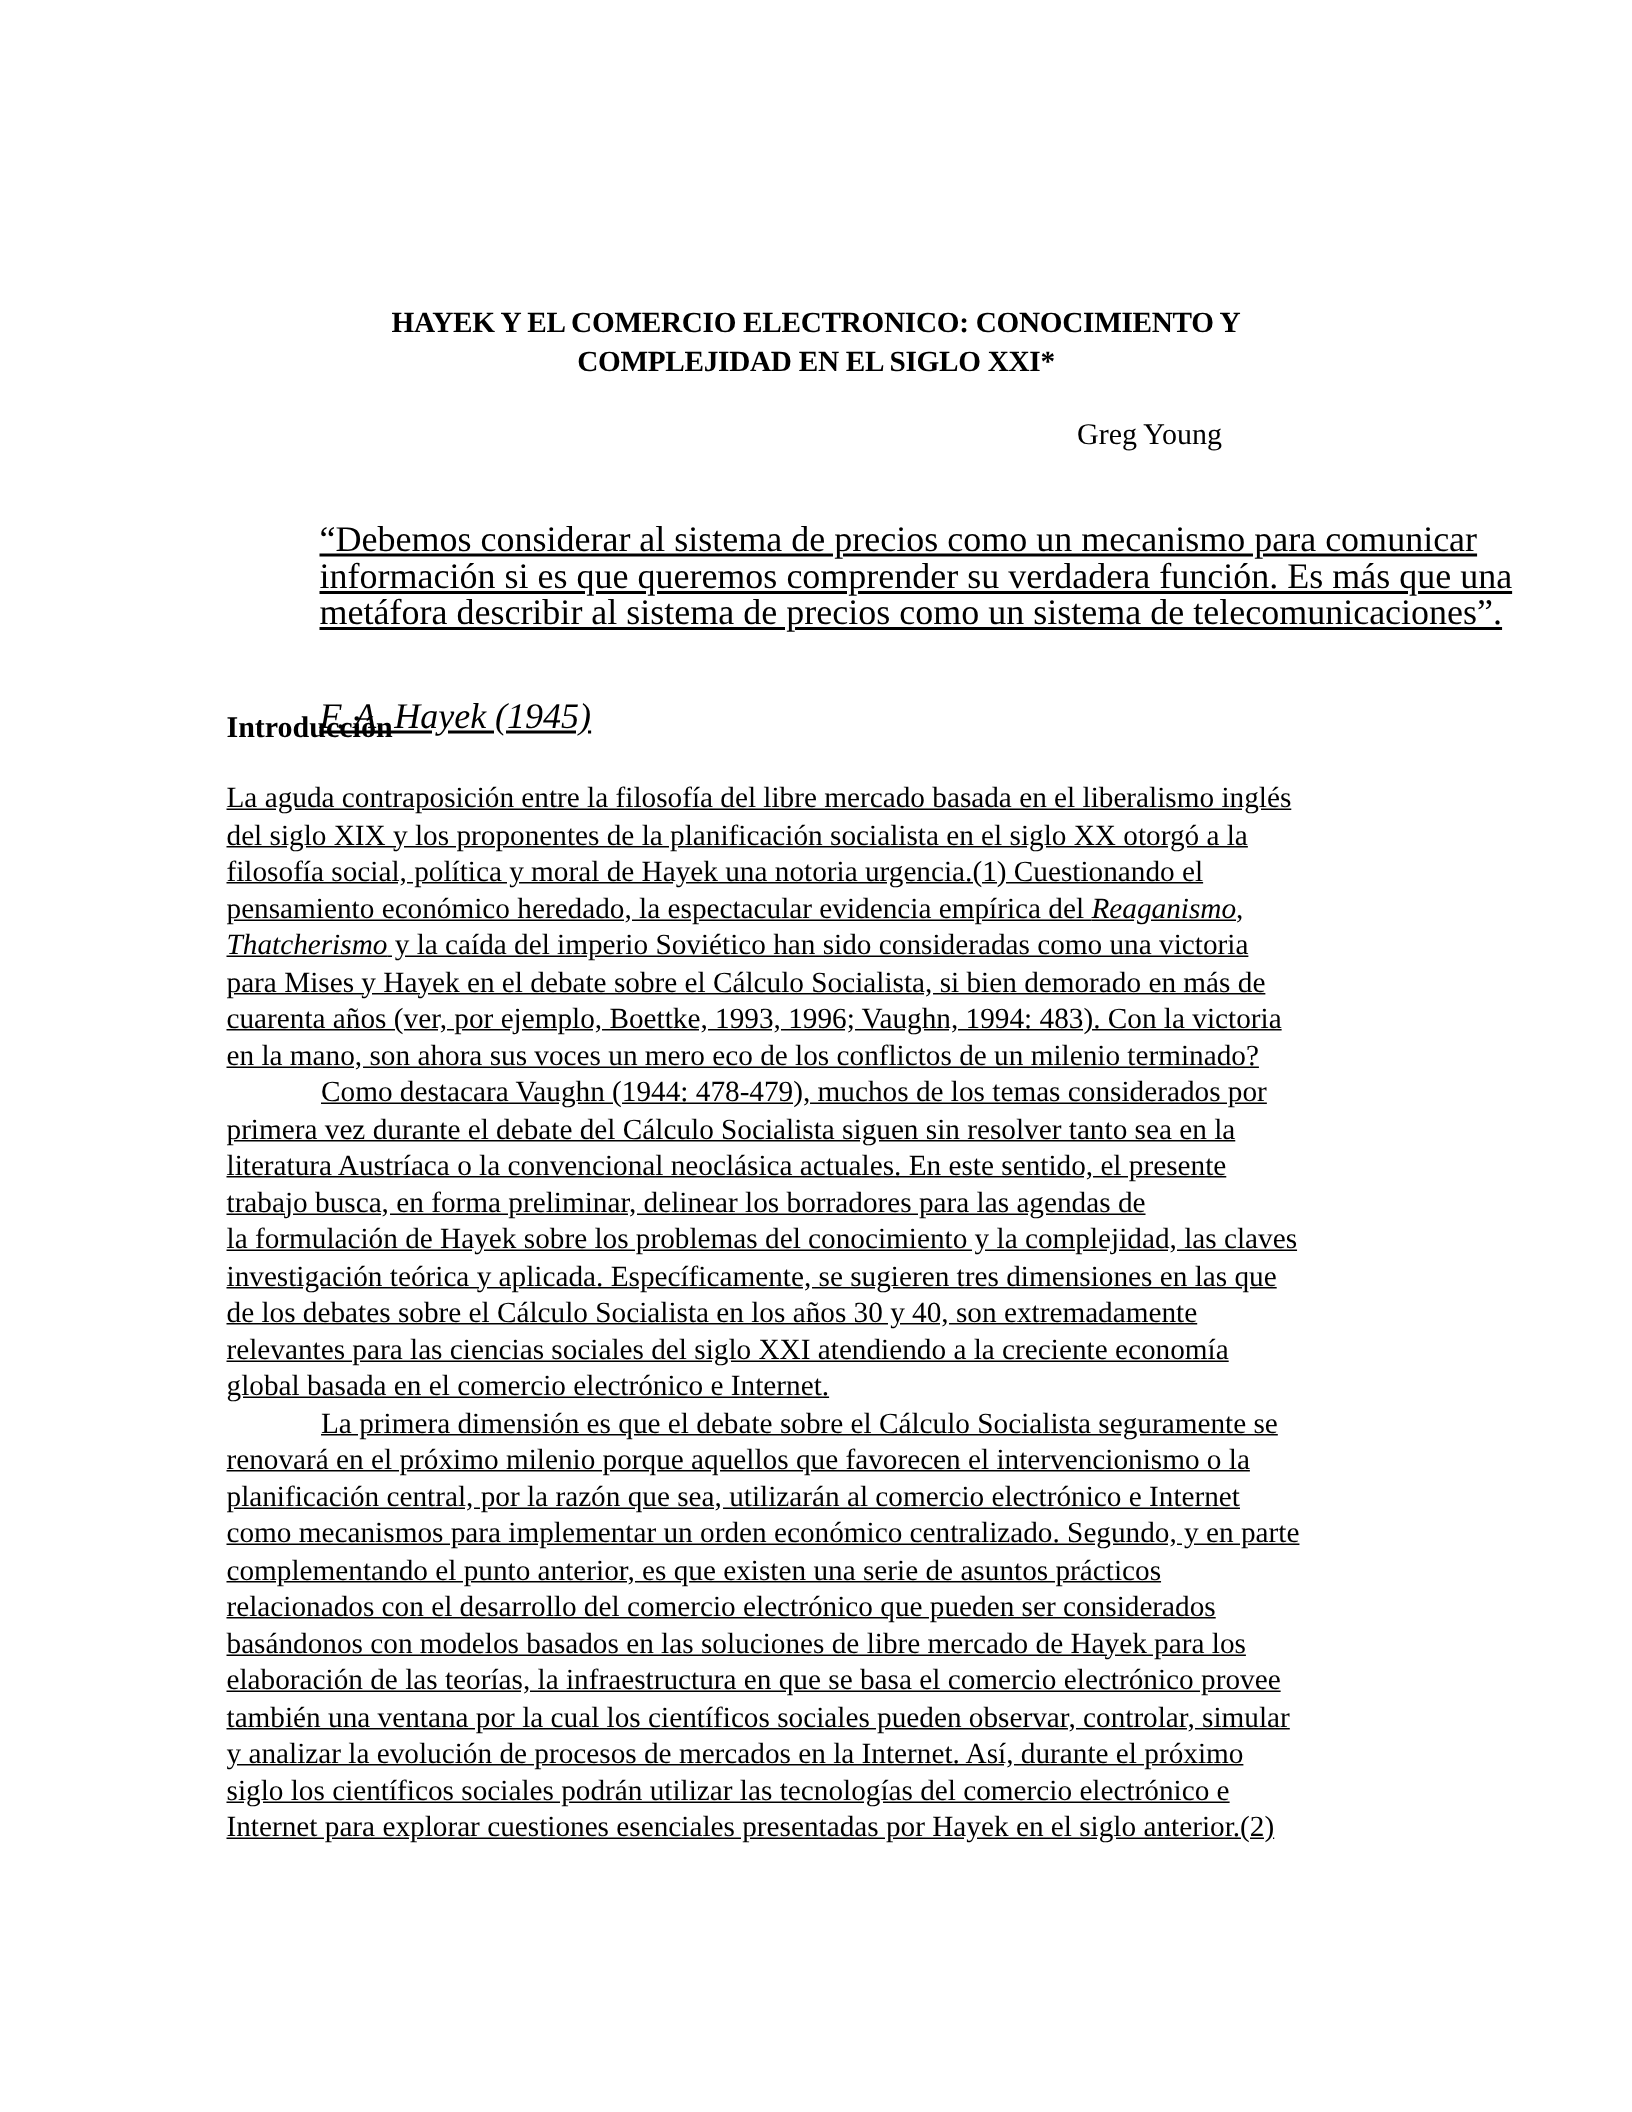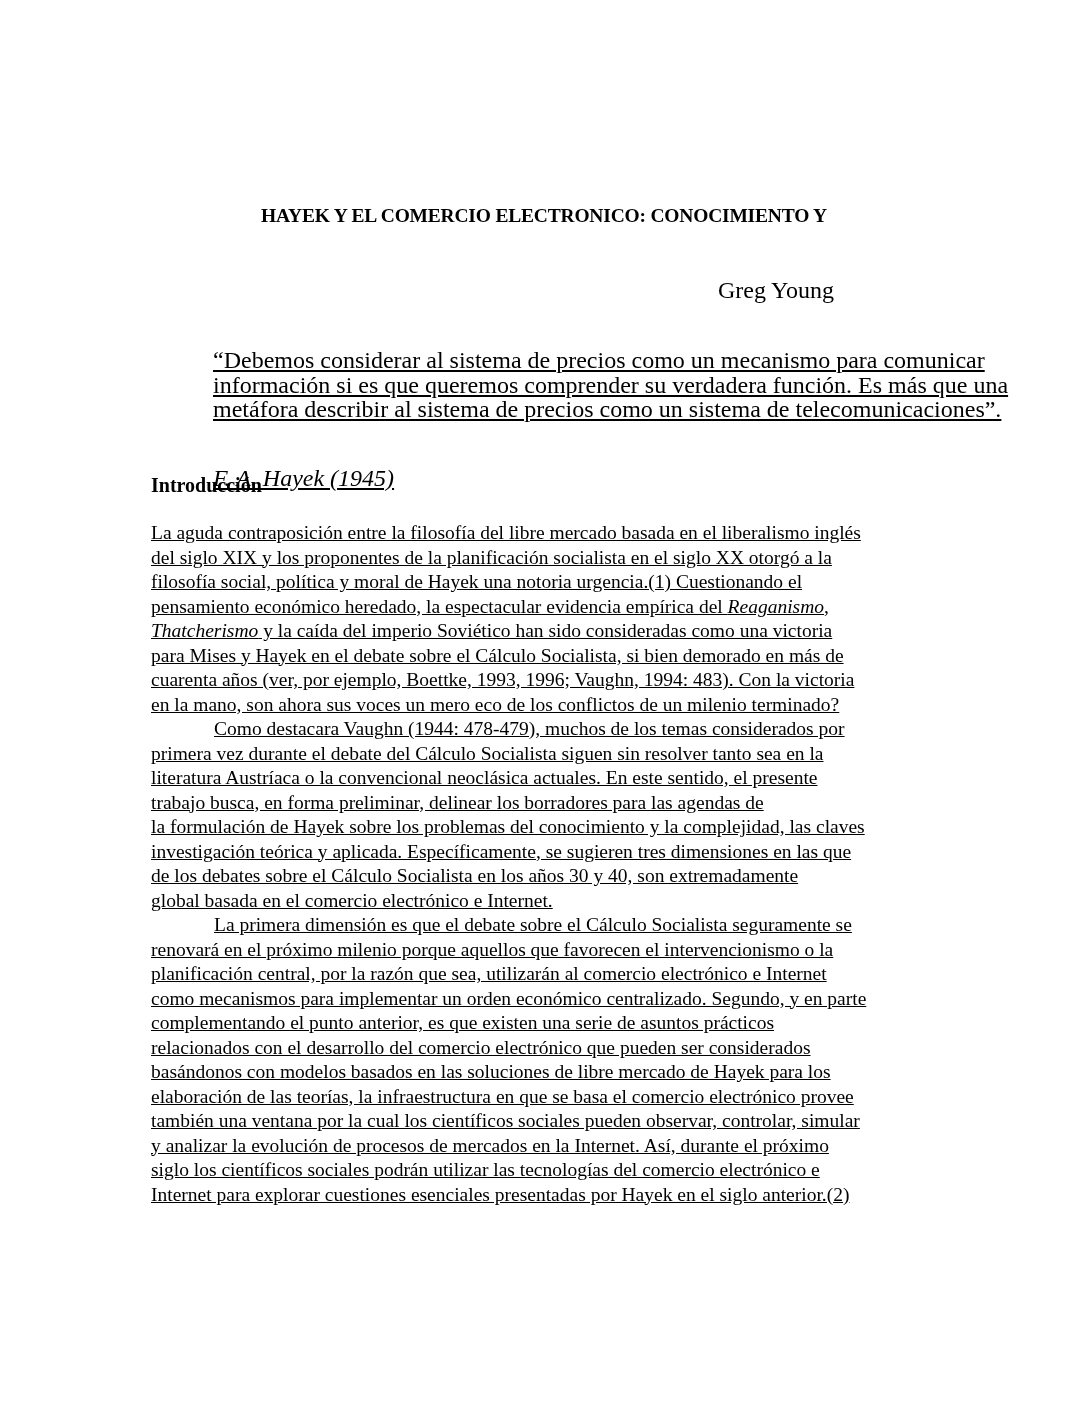--- a/index.html
+++ b/index.html
@@ -35,21 +35,21 @@
       letter-spacing: -0.2px;
     }
     .title .line {
       display: block;
       white-space: nowrap;
     }
     .author {
       position: absolute;
       left: 718px;
       top: 277px;
-      font-size: 24px;
+      font-size: 20px;
       line-height: 26px;
       white-space: nowrap;
     }
     .epigraph {
       position: absolute;
       left: 213px;
       top: 348px;
       width: 760px;
       font-size: 24px;
       line-height: 24.5px;
@@ -92,20 +92,21 @@
       font-style: italic;
     }
   </style>
 </head>
 <body>
 
 <div class="page">
 
   <div class="title">
     <span class="line">HAYEK Y EL COMERCIO ELECTRONICO: CONOCIMIENTO Y</span>
+    <span class="line">COMPLEJIDAD EN EL SIGLO XXI*</span>
   </div>
 
   <div class="author">Greg Young</div>
 
   <div class="epigraph">
     <span class="line">“Debemos considerar al sistema de precios como un mecanismo para comunicar</span>
     <span class="line">información si es que queremos comprender su verdadera función. Es más que una</span>
     <span class="line">metáfora describir al sistema de precios como un sistema de telecomunicaciones”.</span>
     <span class="line attribution">F. A. Hayek (1945)</span>
   </div>
@@ -126,20 +127,21 @@
     </div>
 
     <div>
       <span class="line indent">Como destacara Vaughn (1944: 478-479), muchos de los temas considerados por</span>
       <span class="line">primera vez durante el debate del Cálculo Socialista siguen sin resolver tanto sea en la</span>
       <span class="line">literatura Austríaca o la convencional neoclásica actuales. En este sentido, el presente</span>
       <span class="line">trabajo busca, en forma preliminar, delinear los borradores para las agendas de</span>
       <span class="line">la formulación de Hayek sobre los problemas del conocimiento y la complejidad, las claves</span>
       <span class="line">investigación teórica y aplicada. Específicamente, se sugieren tres dimensiones en las que</span>
       <span class="line">de los debates sobre el Cálculo Socialista en los años 30 y 40, son extremadamente</span>
+      <span class="line">relevantes para las ciencias sociales del siglo XXI atendiendo a la creciente economía</span>
       <span class="line">global basada en el comercio electrónico e Internet.</span>
     </div>
 
     <div>
       <span class="line indent">La primera dimensión es que el debate sobre el Cálculo Socialista seguramente se</span>
       <span class="line">renovará en el próximo milenio porque aquellos que favorecen el intervencionismo o la</span>
       <span class="line">planificación central, por la razón que sea, utilizarán al comercio electrónico e Internet</span>
       <span class="line">como mecanismos para implementar un orden económico centralizado. Segundo, y en parte</span>
       <span class="line">complementando el punto anterior, es que existen una serie de asuntos prácticos</span>
       <span class="line">relacionados con el desarrollo del comercio electrónico que pueden ser considerados</span>

